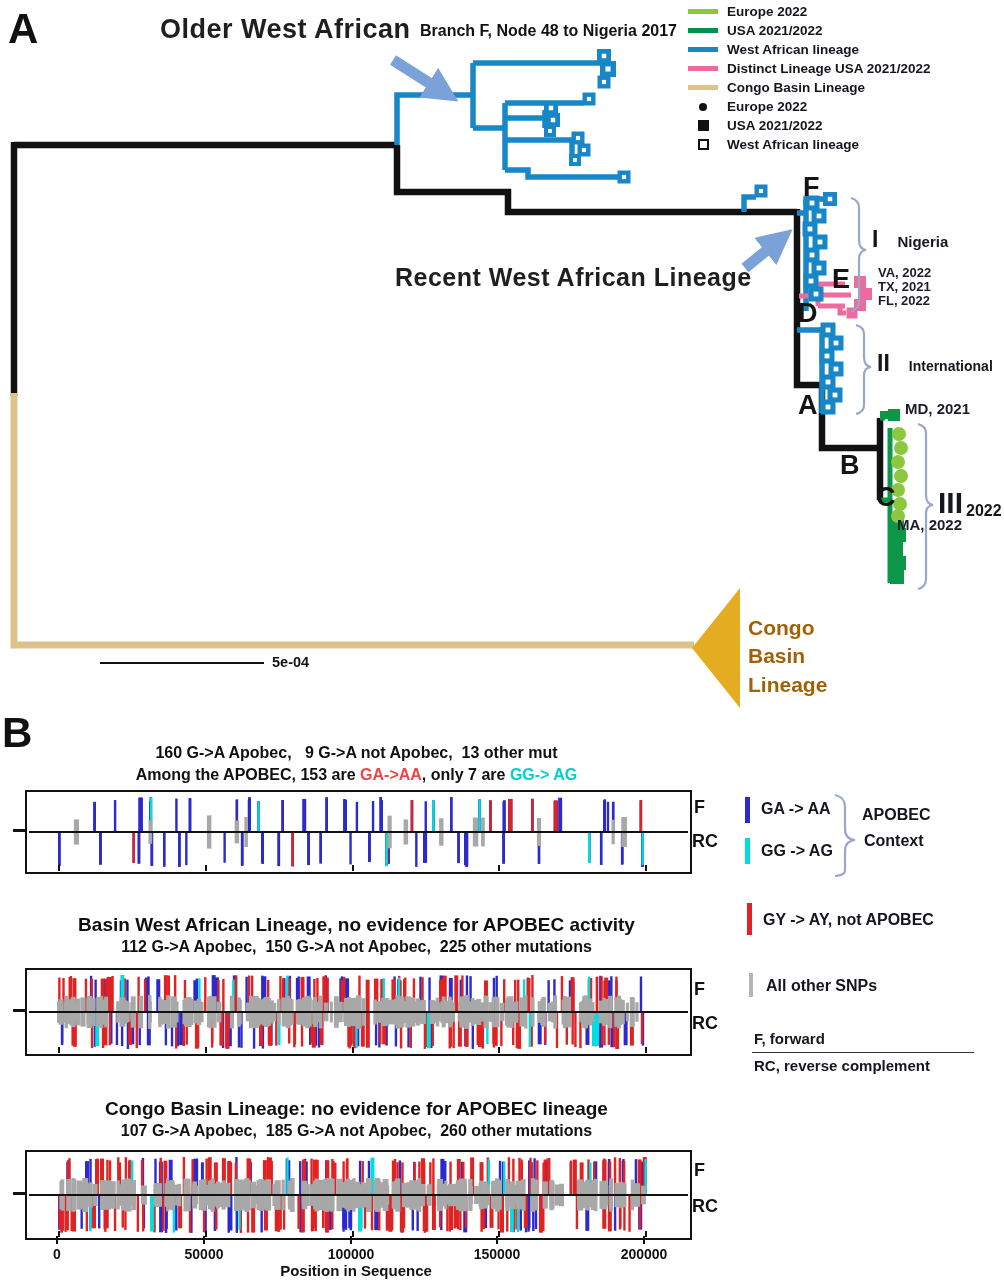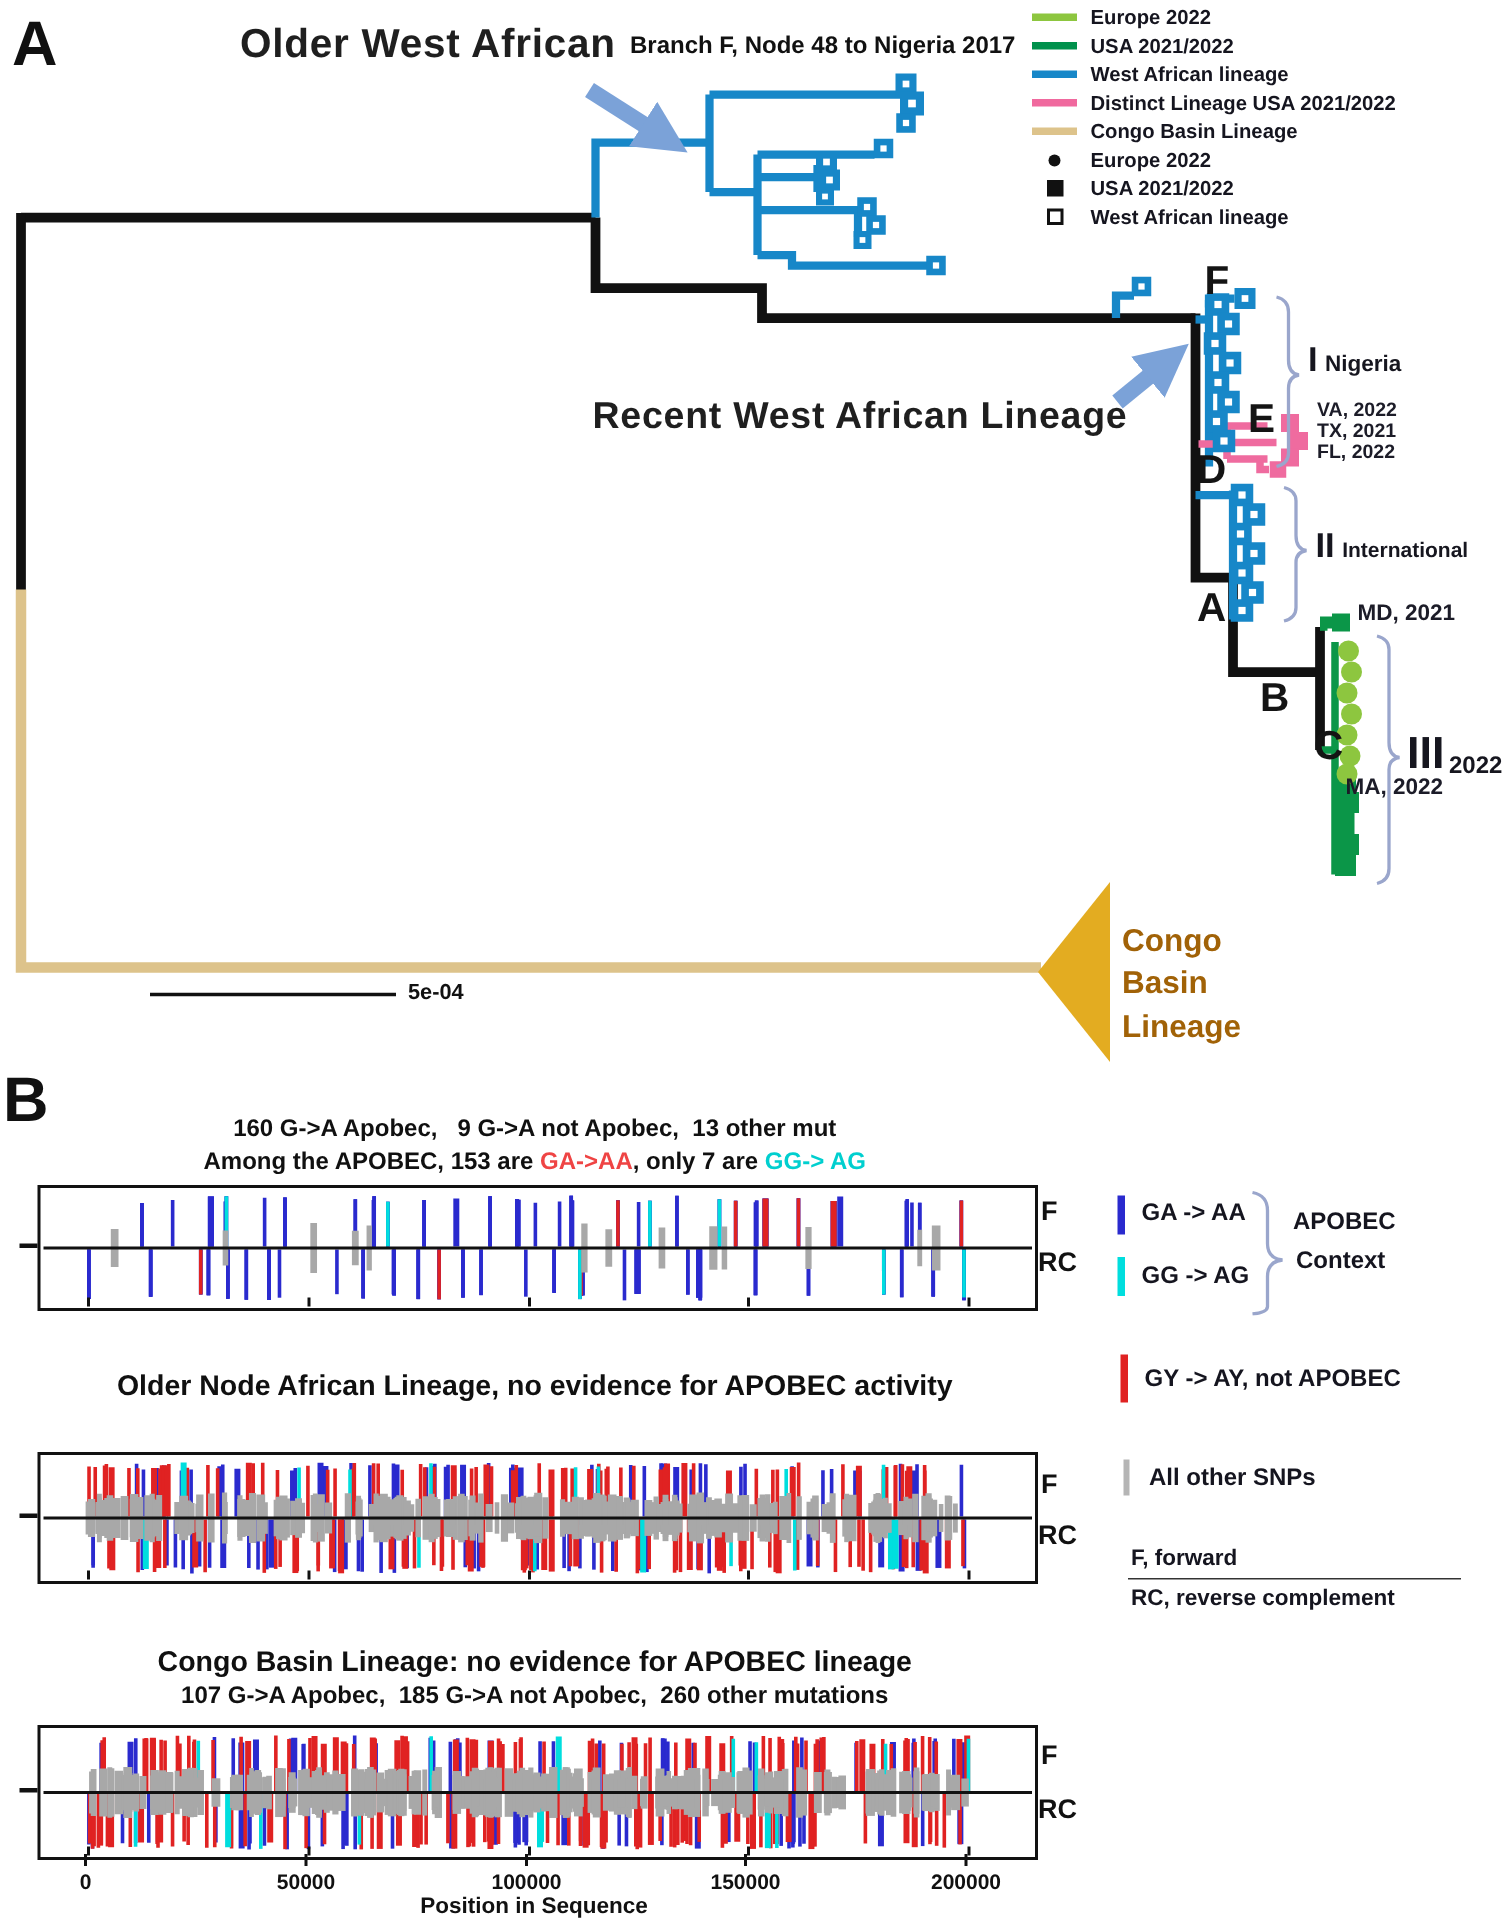--- a/index.html
+++ b/index.html
@@ -8,21 +8,21 @@
   .abs{position:absolute;}
   .panel-letter{font-size:42px;font-weight:600;color:#111;line-height:1;}
   .big-anno{font-size:27px;font-weight:700;color:#1f1f1f;letter-spacing:.5px;}
   .mid-anno{font-size:16px;font-weight:600;color:#111;}
   .node-letter{font-size:27px;font-weight:600;color:#141414;line-height:1;}
   .tip-anno{font-size:13px;font-weight:700;color:#1c1c28;line-height:1.1;}
   .tip-anno-lg{font-size:15px;font-weight:700;color:#1c1c28;}
   .congo-label{font-size:21px;font-weight:600;color:#a16207;line-height:1.35;}
   .scale-label{font-size:14.5px;font-weight:600;color:#111;}
   .roman{font-weight:700;color:#16161f;}
-  .rlabel{font-size:15px;font-weight:700;color:#16161f;margin-left:5px;}
+  .rlabel{font-size:15px;font-weight:700;color:#16161f;margin-left:19px;}
   
   .legendA{left:688px;top:2px;width:312px;}
   .lrow{display:flex;align-items:center;height:19px;}
   .lsw{width:30px;height:5px;margin-right:9px;flex:0 0 30px;}
   .lmk{width:30px;margin-right:9px;flex:0 0 30px;display:flex;justify-content:center;align-items:center;}
   .llab{font-size:13.5px;font-weight:700;color:#15151f;white-space:nowrap;}
   .sw-eur{background:#8dc63f;} .sw-usa{background:#00914c;} .sw-wa{background:#1787c8;}
   .sw-dl{background:#f0699e;} .sw-cb{background:#ddc38b;}
   .mk-dot{width:8px;height:8px;border-radius:50%;background:#111;}
   .mk-fsq{width:11px;height:11px;background:#111;}
@@ -277,21 +277,22 @@
         </span>
       <span class="llab">West African lineage</span>
       </div>
   </div>
 
   <div class="abs panel-letter" style="left:2px;top:712px">B</div>
 
   <div class="abs t-sub" style="top:744px">160 G-&gt;A Apobec,   9 G-&gt;A not Apobec,  13 other mut</div>
   <div class="abs t-sub" style="top:766px"><span>Among the APOBEC, 153 are </span><span class="ga-col">GA-&gt;AA</span><span>, only 7 are </span><span class="gg-col">GG-&gt; AG</span></div>
 
-  <div class="abs t-main" style="top:914px">Older Node African Lineage, no evidence for APOBEC activity</div>
+  <div class="abs t-main" style="top:914px">Basin West African Lineage, no evidence for APOBEC activity</div>
+  <div class="abs t-sub" style="top:938px">112 G-&gt;A Apobec,  150 G-&gt;A not Apobec,  225 other mutations</div>
 
   <div class="abs t-main" style="top:1098px">Congo Basin Lineage: no evidence for APOBEC lineage</div>
   <div class="abs t-sub" style="top:1122px">107 G-&gt;A Apobec,  185 G-&gt;A not Apobec,  260 other mutations</div>
 
   <svg id="plot-svg-0" class="abs plotbox" style="left:25px;top:790px" width="663" height="80" viewBox="0 0 663 80">
       <line x1="398.7486274363473" y1="39" x2="398.7486274363473" y2="9.264440894126892" stroke="#2a2ace" stroke-width="2.4"></line>
       <line x1="277.2087541818619" y1="39" x2="277.2087541818619" y2="6.930864244699478" stroke="#2a2ace" stroke-width="4"></line>
       <line x1="533.1468534171581" y1="39" x2="533.1468534171581" y2="5.70332994312048" stroke="#2a2ace" stroke-width="4"></line>
       <line x1="197.6169750331901" y1="41" x2="197.6169750331901" y2="70.79490834474564" stroke="#2a2ace" stroke-width="2.4"></line>
       <line x1="323.553901553154" y1="41" x2="323.553901553154" y2="72.46083953976631" stroke="#2a2ace" stroke-width="2.4"></line>

